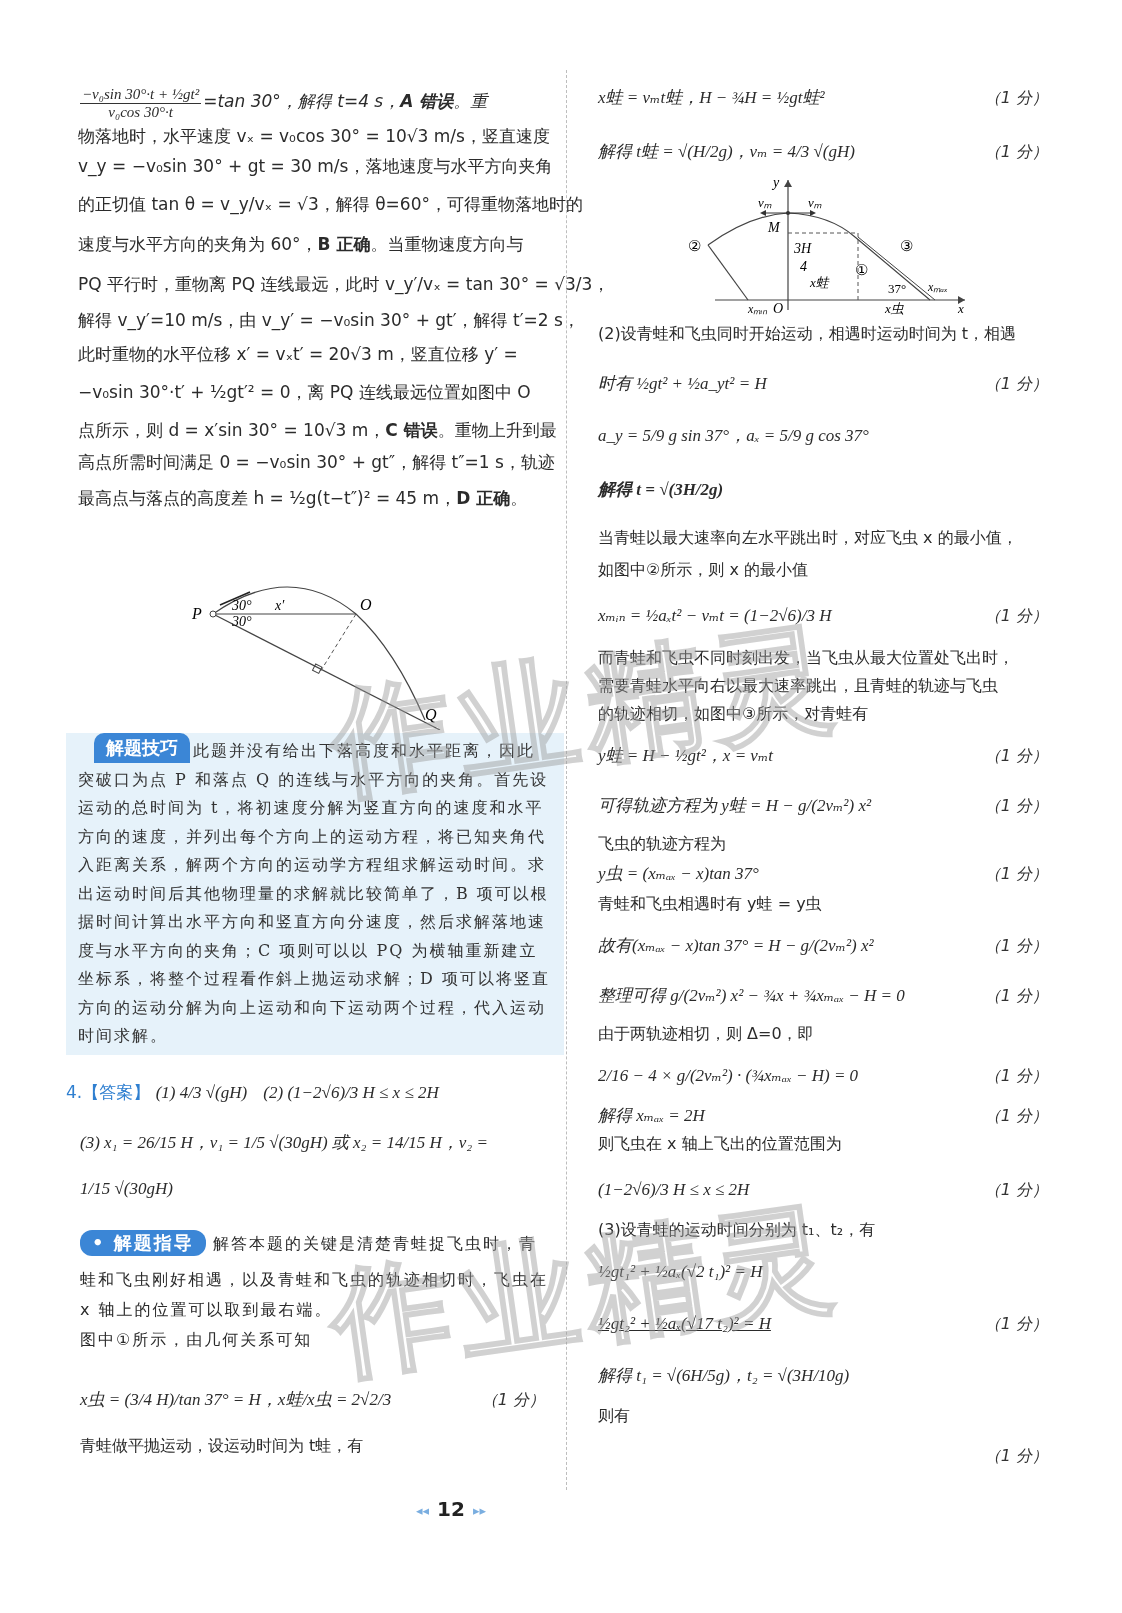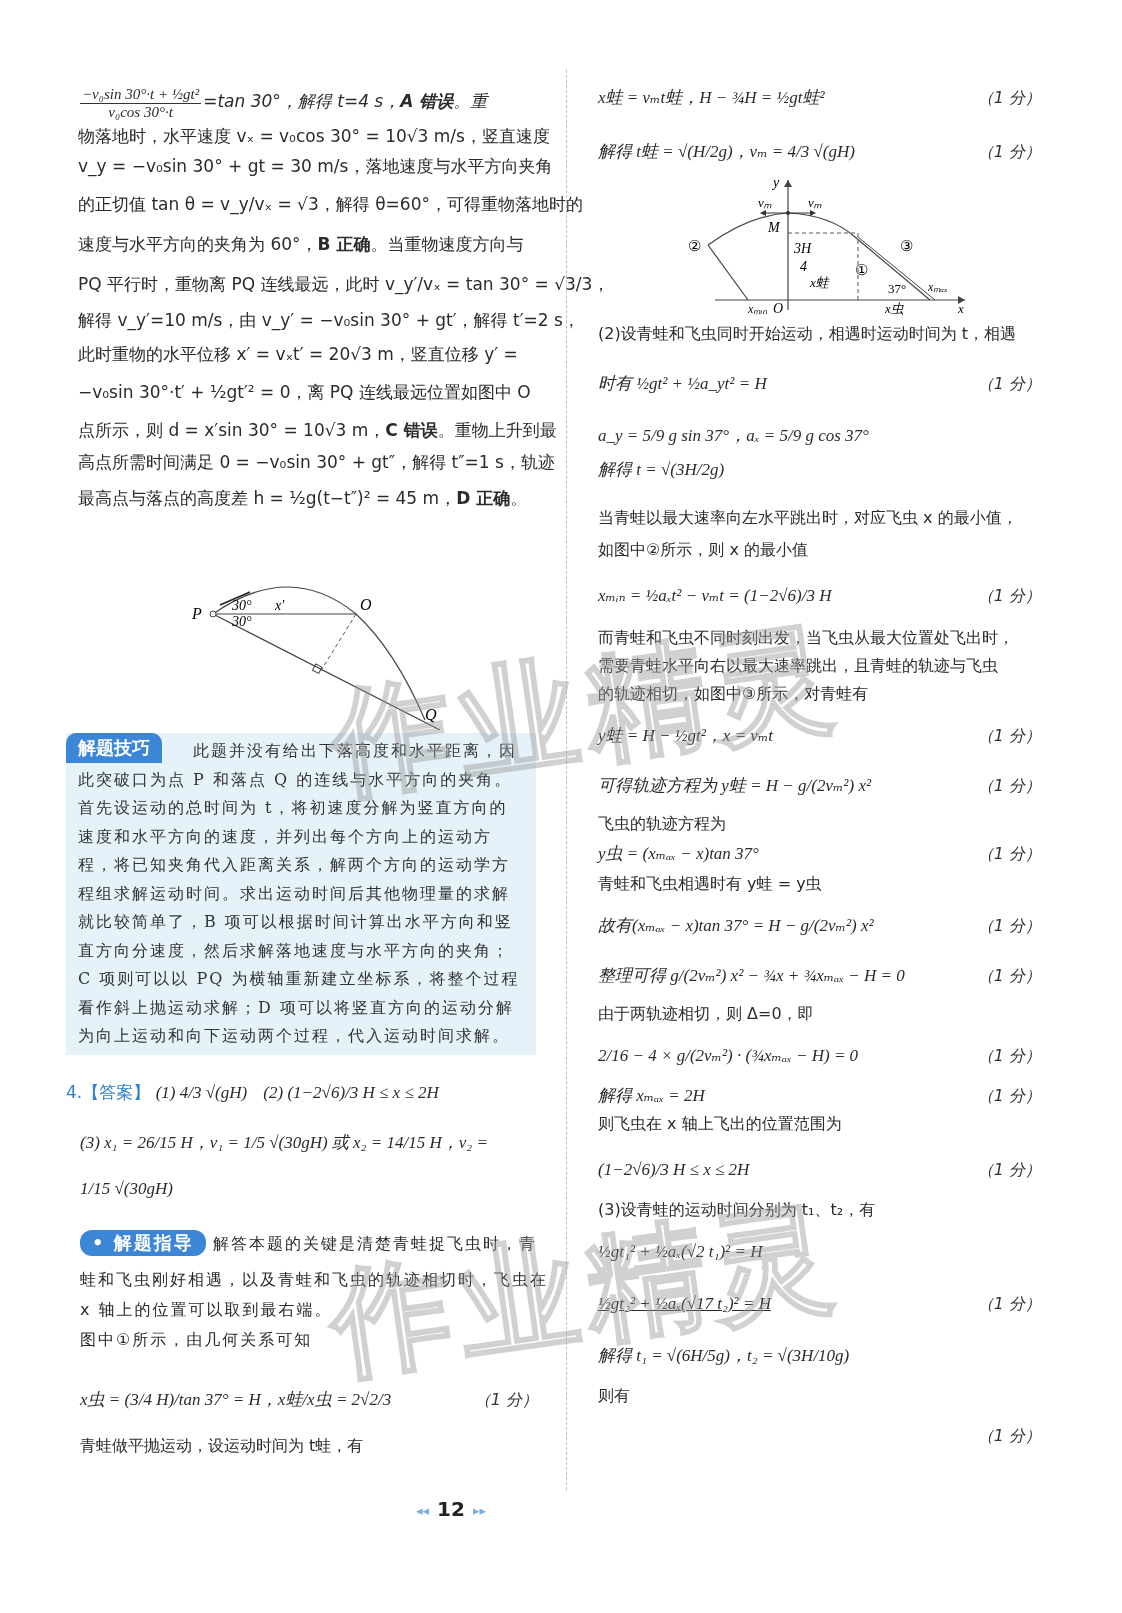--- a/index.html
+++ b/index.html
@@ -5,26 +5,26 @@
   html,body{margin:0;padding:0;background:#fff;}
   body{width:1122px;height:1613px;position:relative;overflow:hidden;
        font-family:"DejaVu Serif","Liberation Serif",serif;color:#2b2b2b;}
   .col{position:absolute;top:70px;}
   .col-left{left:78px;width:462px;}
   .col-right{left:598px;width:450px;}
   .divider{position:absolute;left:566px;top:70px;height:1420px;border-left:1.5px dashed #bdbdbd;}
   .line{position:relative;font-size:17px;line-height:20px;margin:0;white-space:nowrap;}
   .math{font-family:"Liberation Serif","DejaVu Serif",serif;font-style:italic;}
   .cjk{font-family:"DejaVu Sans",sans-serif;}
-  .score{position:absolute;right:7px;top:0;font-size:16px;color:#333;}
+  .score{position:absolute;right:0;top:0;font-size:16px;color:#333;}
   .bold{font-weight:bold;font-family:"DejaVu Sans",sans-serif;}
   .frac{display:inline-block;vertical-align:middle;text-align:center;font-size:15px;line-height:17px;margin:16px 2px;}
   .frac .num{display:block;border-bottom:1px solid #333;padding:0 2px;}
   .frac .den{display:block;padding:0 2px;}
-  .tip-box{position:absolute;left:66px;top:733px;width:470px;height:322px;background:#e6f2fa;}
+  .tip-box{position:absolute;left:66px;top:733px;width:470px;height:322px;background:#e6f2fa;padding-left:28px;}
   .tag{display:inline-block;background:#3b86d6;color:#fff;font-family:"DejaVu Sans",sans-serif;font-weight:bold;
        font-size:18px;padding:3px 12px;border-radius:10px 10px 0 0;}
   .tag.round{border-radius:12px;}
   .tip-text{font-size:16px;line-height:28.5px;color:#333;padding:0 12px;letter-spacing:2px;}
   .answer-label{color:#2f7fd0;font-family:"DejaVu Sans",sans-serif;}
   .page-num{position:absolute;left:0;width:902px;top:1497px;text-align:center;font-family:"DejaVu Sans",sans-serif;font-size:20px;font-weight:bold;color:#222;}
   .page-num .arrow{color:#7aaee0;font-size:13px;margin:0 8px;vertical-align:middle;}
   .watermark{position:absolute;font-family:"DejaVu Sans",sans-serif;font-weight:bold;font-size:120px;color:transparent;-webkit-text-stroke:2px #9a9a9a;opacity:.45;letter-spacing:8px;pointer-events:none;}
   svg text{font-family:"Liberation Serif",serif;font-style:italic;}
 </style>
@@ -133,21 +133,21 @@
   <text x="68" y="138" font-size="12">xₘᵢₙ</text>
   <text x="93" y="138" font-size="14">O</text>
   <text x="205" y="138" font-size="13">x虫</text>
   <text x="278" y="138" font-size="13">x</text>
 </svg>
 
 <div class="col col-right" style="top:324px;">
   <p class="line cjk" style="font-size:16px;">(2)设青蛙和飞虫同时开始运动，相遇时运动时间为 t，相遇</p>
   <p class="line math" style="margin-top:30px;"><span>时有 ½gt² + ½a_yt² = H</span><span class="score cjk">（1 分）</span></p>
   <p class="line math" style="margin-top:32px;">a_y = 5/9 g sin 37°，aₓ = 5/9 g cos 37°</p>
-  <p class="line math" style="margin-top:14px;">解得 t = √(3H/2g)</p>
+  <p class="line math" style="margin-top:34px;font-weight:bold;">解得 t = √(3H/2g)</p>
   <p class="line cjk" style="margin-top:28px;font-size:16px;">当青蛙以最大速率向左水平跳出时，对应飞虫 x 的最小值，</p>
   <p class="line cjk" style="margin-top:12px;font-size:16px;">如图中②所示，则 x 的最小值</p>
   <p class="line math" style="margin-top:26px;"><span>xₘᵢₙ = ½aₓt² − vₘt = (1−2√6)/3 H</span><span class="score cjk">（1 分）</span></p>
   <p class="line cjk" style="margin-top:22px;font-size:16px;">而青蛙和飞虫不同时刻出发，当飞虫从最大位置处飞出时，</p>
   <p class="line cjk" style="margin-top:8px;font-size:16px;">需要青蛙水平向右以最大速率跳出，且青蛙的轨迹与飞虫</p>
   <p class="line cjk" style="margin-top:8px;font-size:16px;">的轨迹相切，如图中③所示，对青蛙有</p>
   <p class="line math" style="margin-top:22px;"><span>y蛙 = H − ½gt²，x = vₘt</span><span class="score cjk">（1 分）</span></p>
   <p class="line math" style="margin-top:30px;"><span>可得轨迹方程为 y蛙 = H − g/(2vₘ²) x²</span><span class="score cjk">（1 分）</span></p>
   <p class="line cjk" style="margin-top:18px;font-size:16px;">飞虫的轨迹方程为</p>
   <p class="line math" style="margin-top:10px;"><span>y虫 = (xₘₐₓ − x)tan 37°</span><span class="score cjk">（1 分）</span></p>

